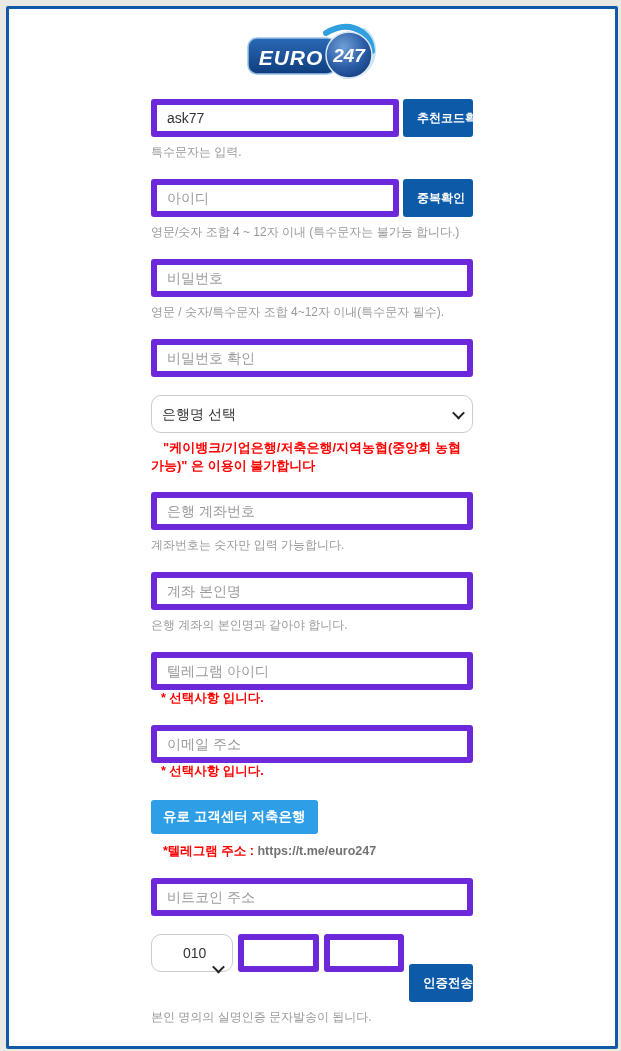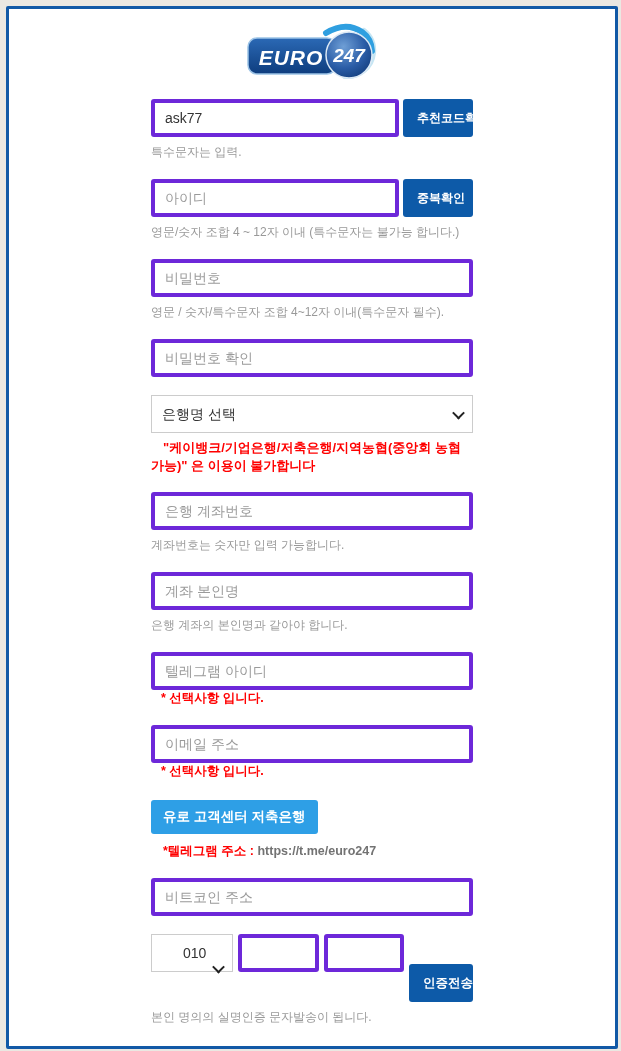--- a/index.html
+++ b/index.html
@@ -22,21 +22,21 @@
 
   .logo-wrap { text-align: center; margin: 2px 0 18px 0; }
   .logo-wrap svg { vertical-align: middle; }
 
   .row { display: flex; gap: 4px; margin-top: 18px; }
   .row:first-of-type { margin-top: 0; }
 
   input.txt {
     flex: 1 1 auto;
     height: 38px;
-    border: 4px solid #6d28d9;
+    border: 6px solid #6d28d9;
     border-radius: 3px;
     padding: 0 10px;
     font-size: 14px;
     color: #333;
     font-family: inherit;
     width: 100%;
     outline: none;
   }
   input.txt::placeholder { color: #9a9a9a; opacity: 1; }
 
@@ -71,21 +71,21 @@
     font-weight: bold;
     margin-top: 6px;
     line-height: 1.35;
     text-indent: 12px;
   }
   .select-wrap { position: relative; margin-top: 18px; }
   select.sel {
     width: 100%;
     height: 38px;
     border: 1px solid #cccccc;
-    border-radius: 0;
+    border-radius: 10px;
     padding: 0 10px;
     font-size: 14px;
     color: #333;
     font-family: inherit;
     appearance: none;
     -webkit-appearance: none;
     background: #fff;
     outline: none;
   }
   .chev {

